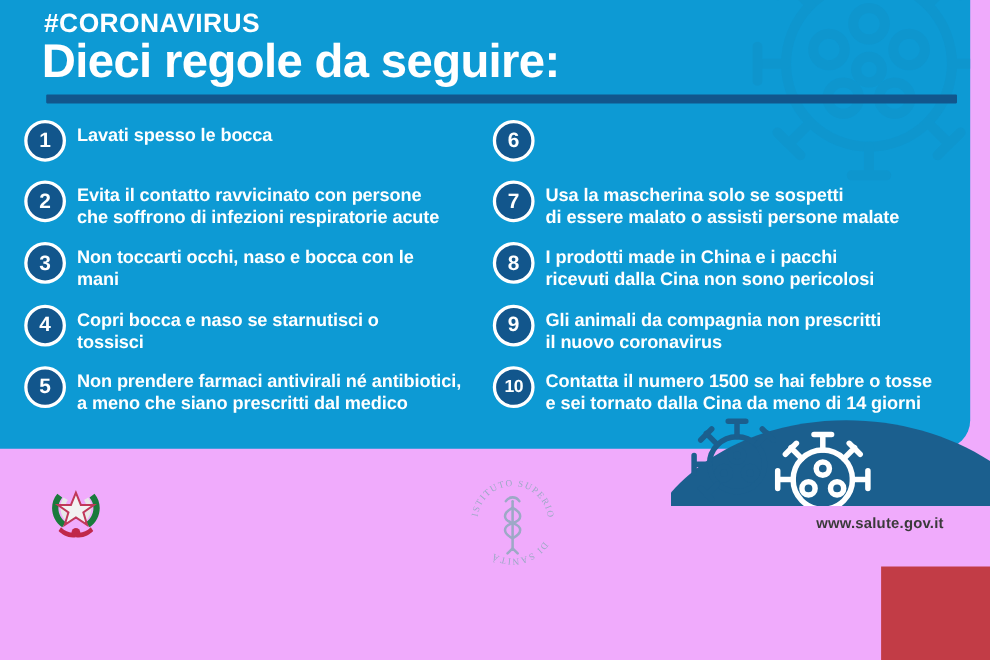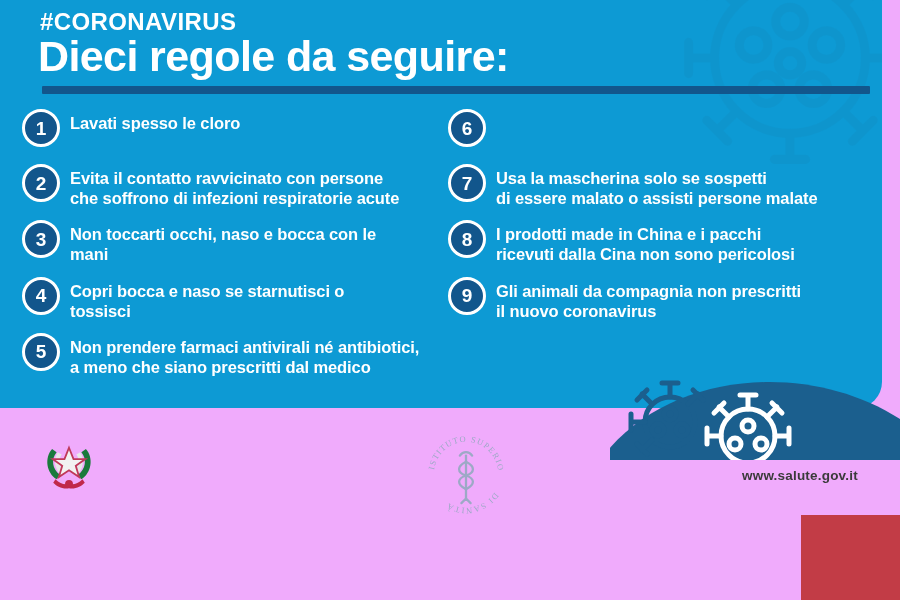--- a/index.html
+++ b/index.html
@@ -203,21 +203,21 @@
         </g>
       </svg>
 
       <div class="hashtag">#CORONAVIRUS</div>
       <div class="headline">Dieci regole da seguire:</div>
       <div class="title-rule"></div>
 
       <div class="col col-left">
           <div class="rule-row">
             <div class="rule-num">1</div>
-            <div class="rule-text">Lavati spesso le cloro</div>
+            <div class="rule-text">Lavati spesso le bocca</div>
           </div>
           <div class="rule-row">
             <div class="rule-num">2</div>
             <div class="rule-text">Evita il contatto ravvicinato con persone
 che soffrono di infezioni respiratorie acute</div>
           </div>
           <div class="rule-row">
             <div class="rule-num">3</div>
             <div class="rule-text">Non toccarti occhi, naso e bocca con le
 mani</div>
@@ -244,20 +244,25 @@
           </div>
           <div class="rule-row">
             <div class="rule-num">8</div>
             <div class="rule-text">I prodotti made in China e i pacchi
 ricevuti dalla Cina non sono pericolosi</div>
           </div>
           <div class="rule-row">
             <div class="rule-num">9</div>
             <div class="rule-text">Gli animali da compagnia non prescritti
 il nuovo coronavirus</div>
+          </div>
+          <div class="rule-row">
+            <div class="rule-num wide">10</div>
+            <div class="rule-text">Contatta il numero 1500 se hai febbre o tosse
+e sei tornato dalla Cina da meno di 14 giorni</div>
           </div>
         </div>
     </div>
   </div>
 
   <svg class="bottom-art" viewBox="0 0 290 90">
     <path d="M-10 90 C 60 -4, 210 -10, 300 56 L300 90 Z" fill="#1b5f8e"></path>
     <g fill="none" stroke="#1b5f8e" stroke-width="5">
       <circle cx="60" cy="52" r="25"></circle>
       <circle cx="60" cy="44" r="6"></circle>

